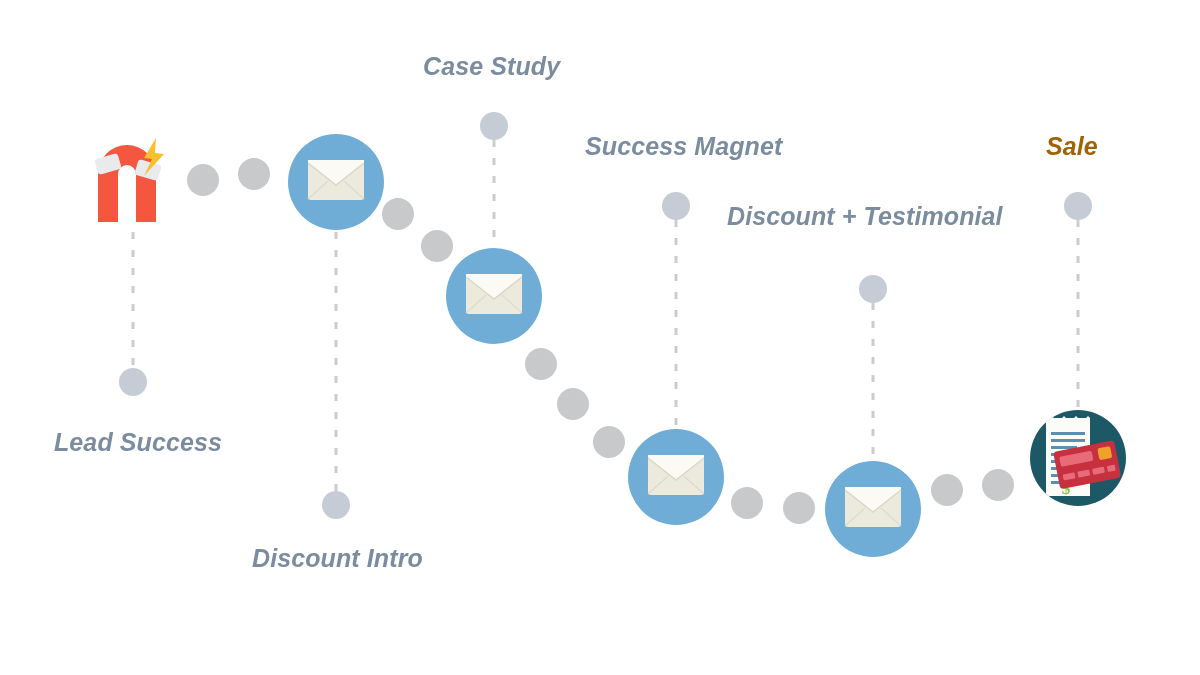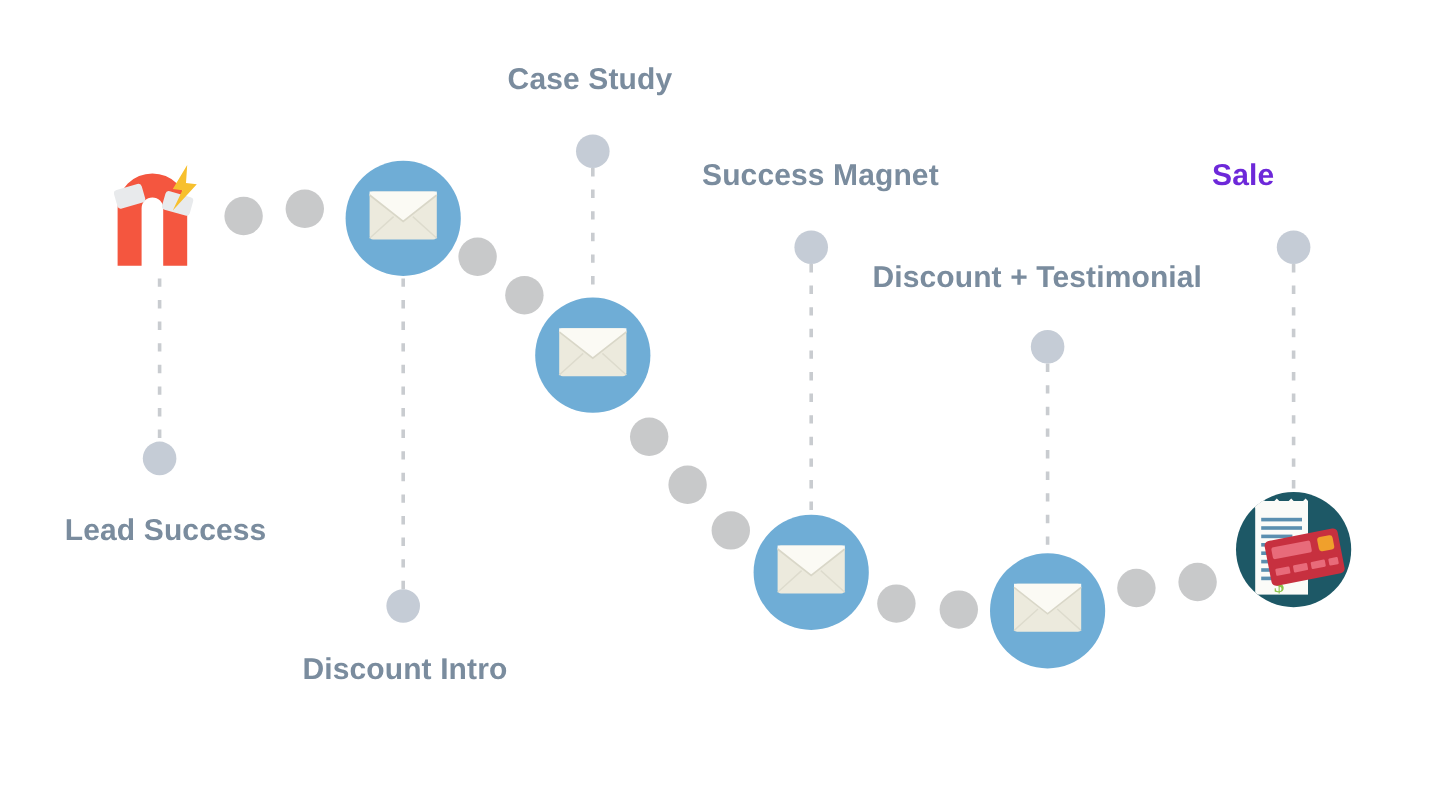--- a/index.html
+++ b/index.html
@@ -26,20 +26,21 @@
   }
   .stage-label {
     position: absolute;
     font-family: "Liberation Sans", sans-serif;
     font-weight: bold;
     font-size: 25px;
     color: #7a8c9e;
     white-space: nowrap;
     letter-spacing: 0.1px;
     line-height: 1;
+    font-style: italic;
   }
   .node {
     position: absolute;
     border-radius: 50%;
   }
   .node-email {
     background: #6fadd6;
   }
   .node-sale {
     background: #1d5866;
@@ -158,17 +159,17 @@
               </g>
             </g>
           </svg></div>
       </div>
     </div>
   <div id="labels-layer">
       <div class="stage-label" style="left: 54px; top: 430px; color: rgb(122, 140, 158);">Lead Success</div>
       <div class="stage-label" style="left: 252px; top: 546px; color: rgb(122, 140, 158);">Discount Intro</div>
       <div class="stage-label" style="left: 423px; top: 54px; color: rgb(122, 140, 158);">Case Study</div>
       <div class="stage-label" style="left: 585px; top: 134px; color: rgb(122, 140, 158);">Success Magnet</div>
-      <div class="stage-label" style="left: 727px; top: 219px; color: rgb(122, 140, 158);">Discount + Testimonial</div>
-      <div class="stage-label" style="left: 1010px; top: 134px; color: #6d28d9;">Sale</div>
+      <div class="stage-label" style="left: 727px; top: 204px; color: rgb(122, 140, 158);">Discount + Testimonial</div>
+      <div class="stage-label" style="left: 1046px; top: 134px; color: #a16207;">Sale</div>
     </div>
 
 </div>
 
 </body></html>

